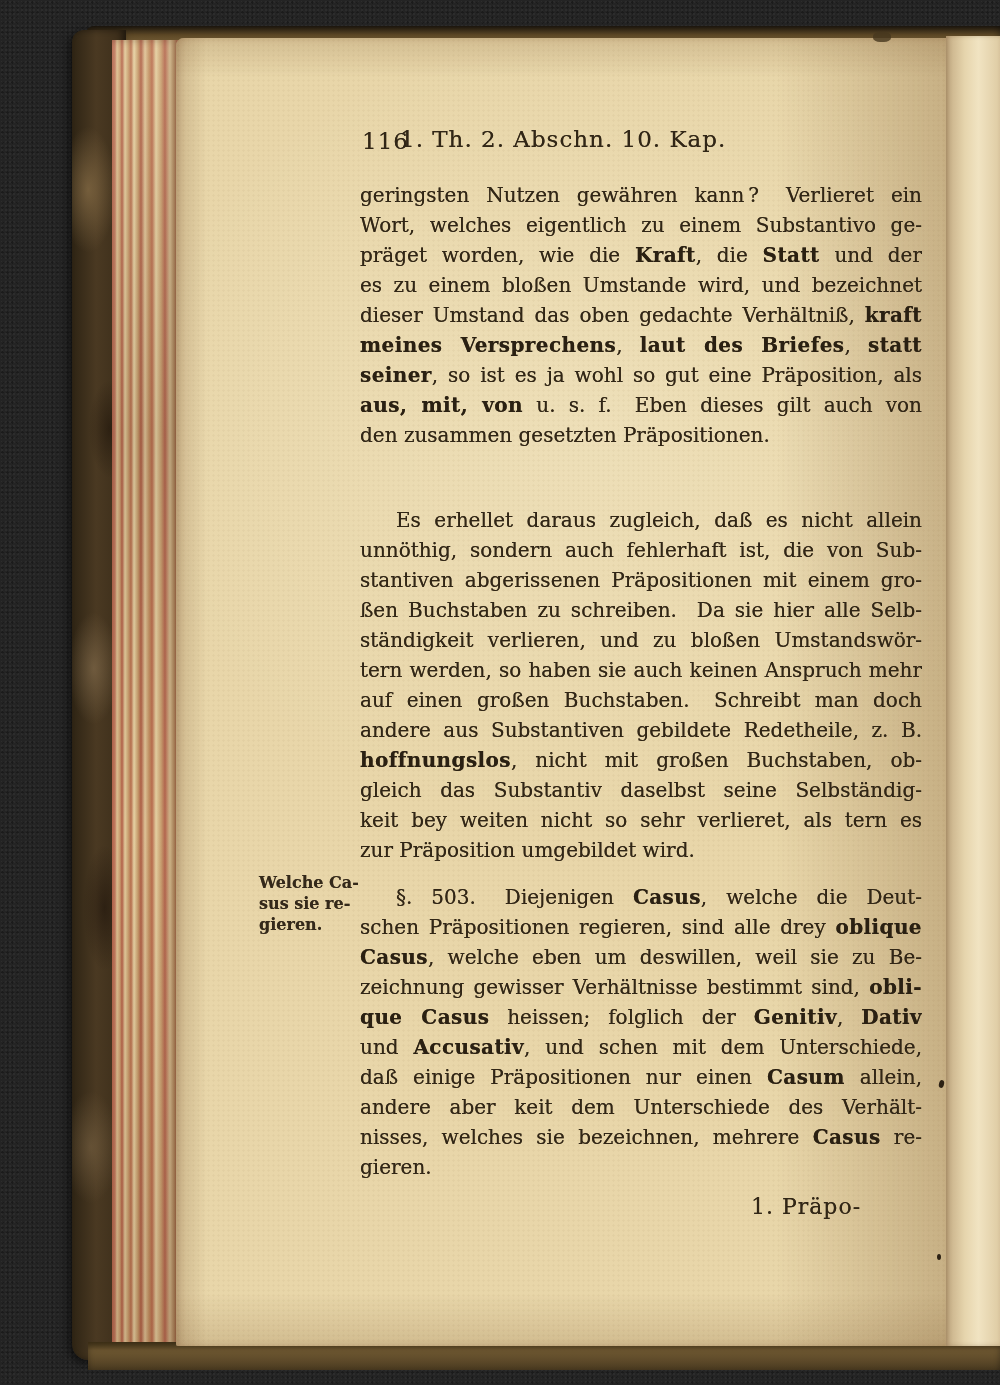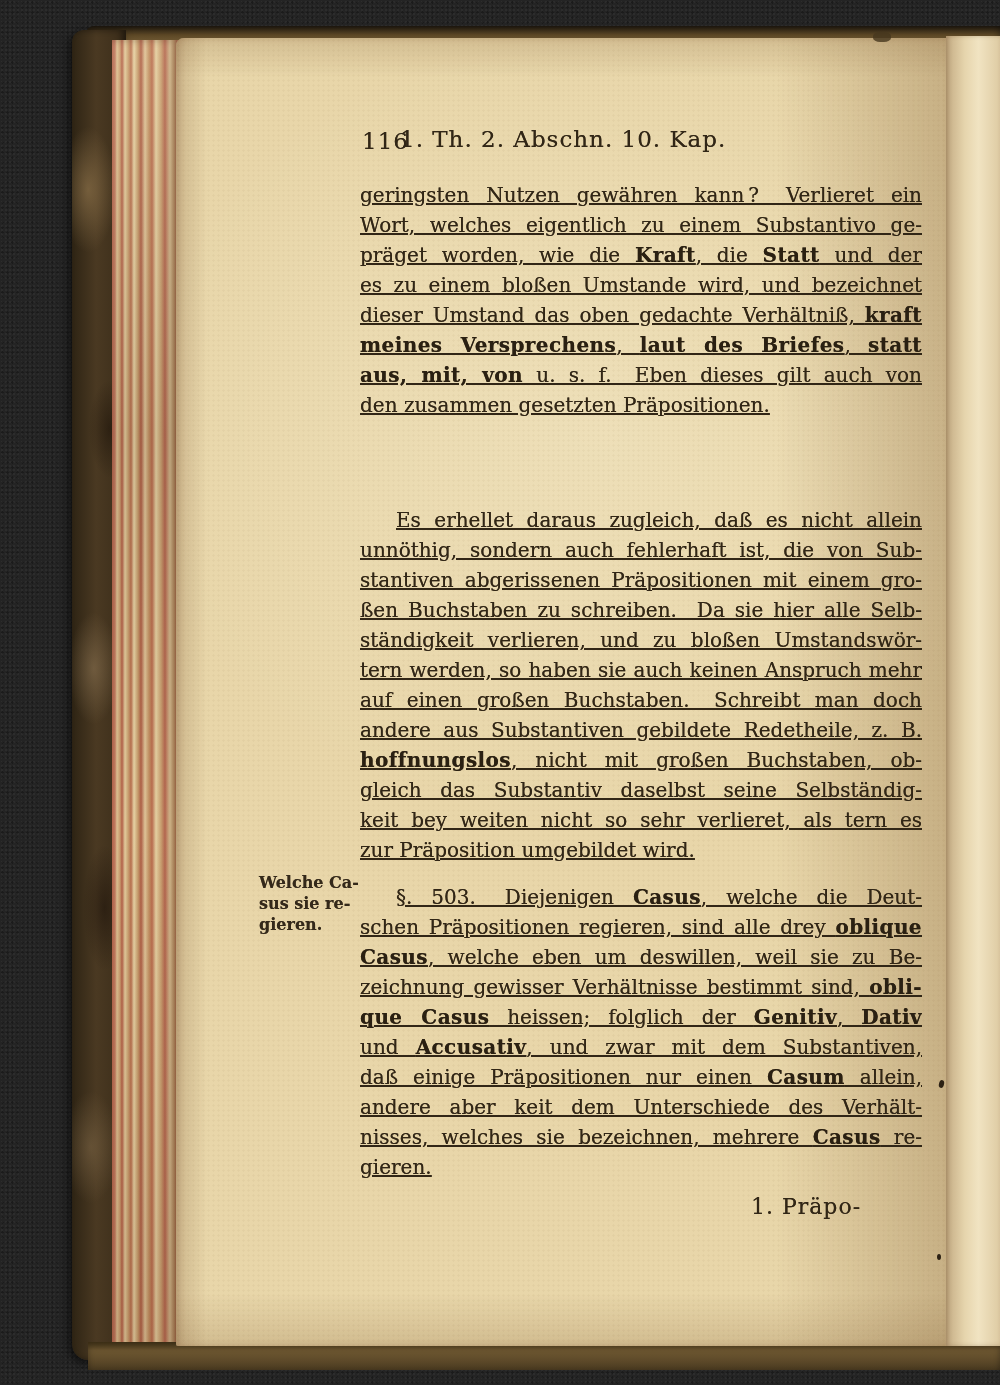--- a/index.html
+++ b/index.html
@@ -82,21 +82,21 @@
     position:absolute;left:400px;top:118px;width:482px;
     text-align:left;font-size:23px;letter-spacing:1px;
   }
   .para{
     position:absolute;left:360px;width:562px;
     font-size:20px;
   }
   .para .line{
     height:30px;line-height:30px;
     text-align:justify;text-align-last:justify;
-    overflow:hidden;white-space:nowrap;text-decoration:underline;
+    overflow:hidden;white-space:nowrap;
   }
   .para .line.last{text-align-last:left;}
   .para.indent .line:first-child{padding-left:36px;}
   .para1{top:172px;}
   .para2{top:497px;}
   .para3{top:874px;}
   .em{font-weight:bold;letter-spacing:.4px;color:#2a2012;}
   .margin-note{
     position:absolute;left:259px;top:872px;width:100px;
     font-size:16px;line-height:21px;font-weight:bold;
@@ -128,20 +128,21 @@
   <div class="pagenum ink">116</div>
   <div class="runhead ink">1. Th. 2. Abschn. 10. Kap.</div>
 
   <div class="para para1 ink">
       <div class="line"><span>geringsten Nutzen gewähren kann ?  Verlieret ein</span></div>
       <div class="line"><span>Wort, welches eigentlich zu einem Substantivo ge-</span></div>
       <div class="line"><span>präget worden, wie die </span><span class="em">Kraft</span><span>, die </span><span class="em">Statt</span><span> und der</span></div>
       <div class="line"><span>es zu einem bloßen Umstande wird, und bezeichnet</span></div>
       <div class="line"><span>dieser Umstand das oben gedachte Verhältniß, </span><span class="em">kraft</span></div>
       <div class="line"><span class="em">meines Versprechens</span><span>, </span><span class="em">laut des Briefes</span><span>, </span><span class="em">statt</span></div>
+      <div class="line"><span class="em">seiner</span><span>, so ist es ja wohl so gut eine Präposition, als</span></div>
       <div class="line"><span class="em">aus, mit, von</span><span> u. s. f.  Eben dieses gilt auch von</span></div>
       <div class="line last"><span>den zusammen gesetzten Präpositionen.</span></div>
     </div>
   <div class="para para2 indent ink">
       <div class="line"><span>Es erhellet daraus zugleich, daß es nicht allein</span></div>
       <div class="line"><span>unnöthig, sondern auch fehlerhaft ist, die von Sub-</span></div>
       <div class="line"><span>stantiven abgerissenen Präpositionen mit einem gro-</span></div>
       <div class="line"><span>ßen Buchstaben zu schreiben.  Da sie hier alle Selb-</span></div>
       <div class="line"><span>ständigkeit verlieren, und zu bloßen Umstandswör-</span></div>
       <div class="line"><span>tern werden, so haben sie auch keinen Anspruch mehr</span></div>
@@ -151,21 +152,21 @@
       <div class="line"><span>gleich das Substantiv daselbst seine Selbständig-</span></div>
       <div class="line"><span>keit bey weiten nicht so sehr verlieret, als tern es</span></div>
       <div class="line last"><span>zur Präposition umgebildet wird.</span></div>
     </div>
   <div class="para para3 indent ink">
       <div class="line"><span>§. 503.  Diejenigen </span><span class="em">Casus</span><span>, welche die Deut-</span></div>
       <div class="line"><span>schen Präpositionen regieren, sind alle drey </span><span class="em">oblique</span></div>
       <div class="line"><span class="em">Casus</span><span>, welche eben um deswillen, weil sie zu Be-</span></div>
       <div class="line"><span>zeichnung gewisser Verhältnisse bestimmt sind, </span><span class="em">obli-</span></div>
       <div class="line"><span class="em">que Casus</span><span> heissen; folglich der </span><span class="em">Genitiv</span><span>, </span><span class="em">Dativ</span></div>
-      <div class="line"><span>und </span><span class="em">Accusativ</span><span>, und zwar mit dem Substantiven,</span></div>
+      <div class="line"><span>und </span><span class="em">Accusativ</span><span>, und schen mit dem Unterschiede,</span></div>
       <div class="line"><span>daß einige Präpositionen nur einen </span><span class="em">Casum</span><span> allein,</span></div>
       <div class="line"><span>andere aber keit dem Unterschiede des Verhält-</span></div>
       <div class="line"><span>nisses, welches sie bezeichnen, mehrere </span><span class="em">Casus</span><span> re-</span></div>
       <div class="line last"><span>gieren.</span></div>
     </div>
 
   <div class="margin-note">
       <div>Welche Ca-</div>
       <div>sus sie re-</div>
       <div>gieren.</div>

